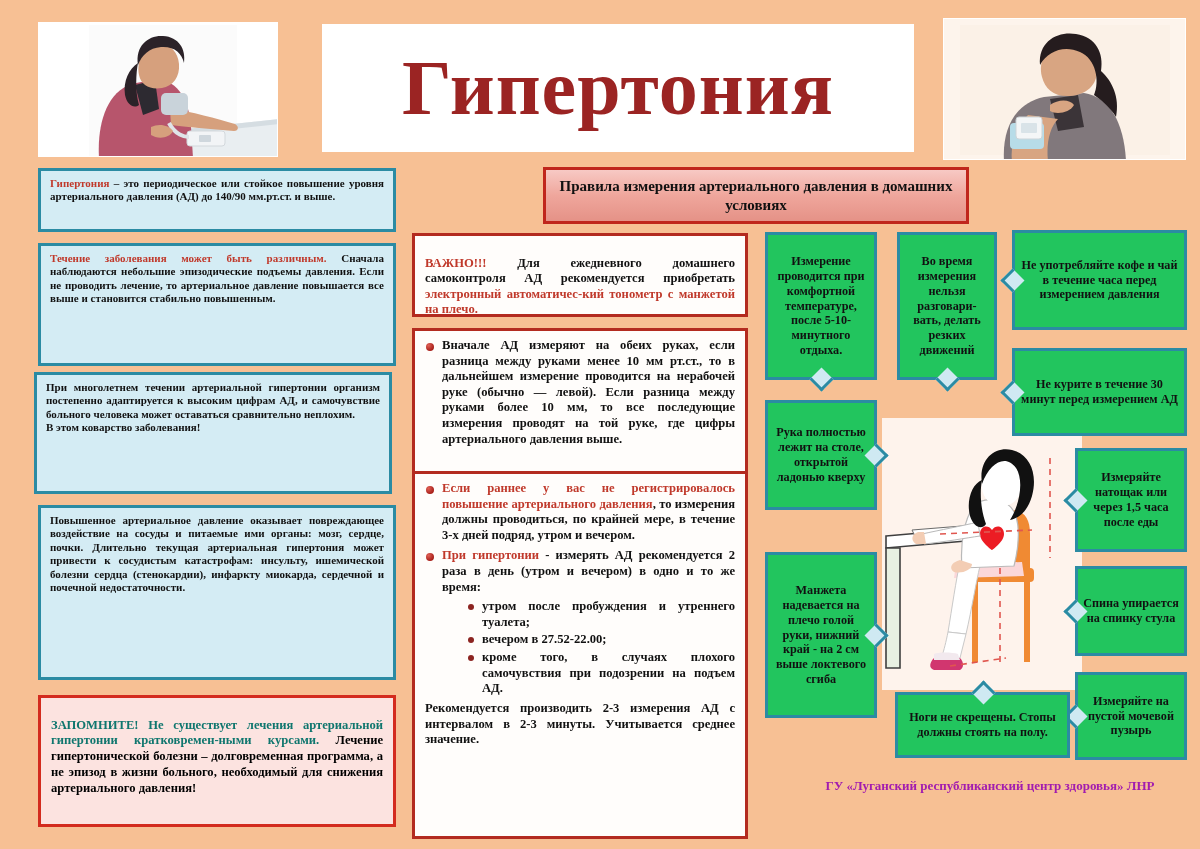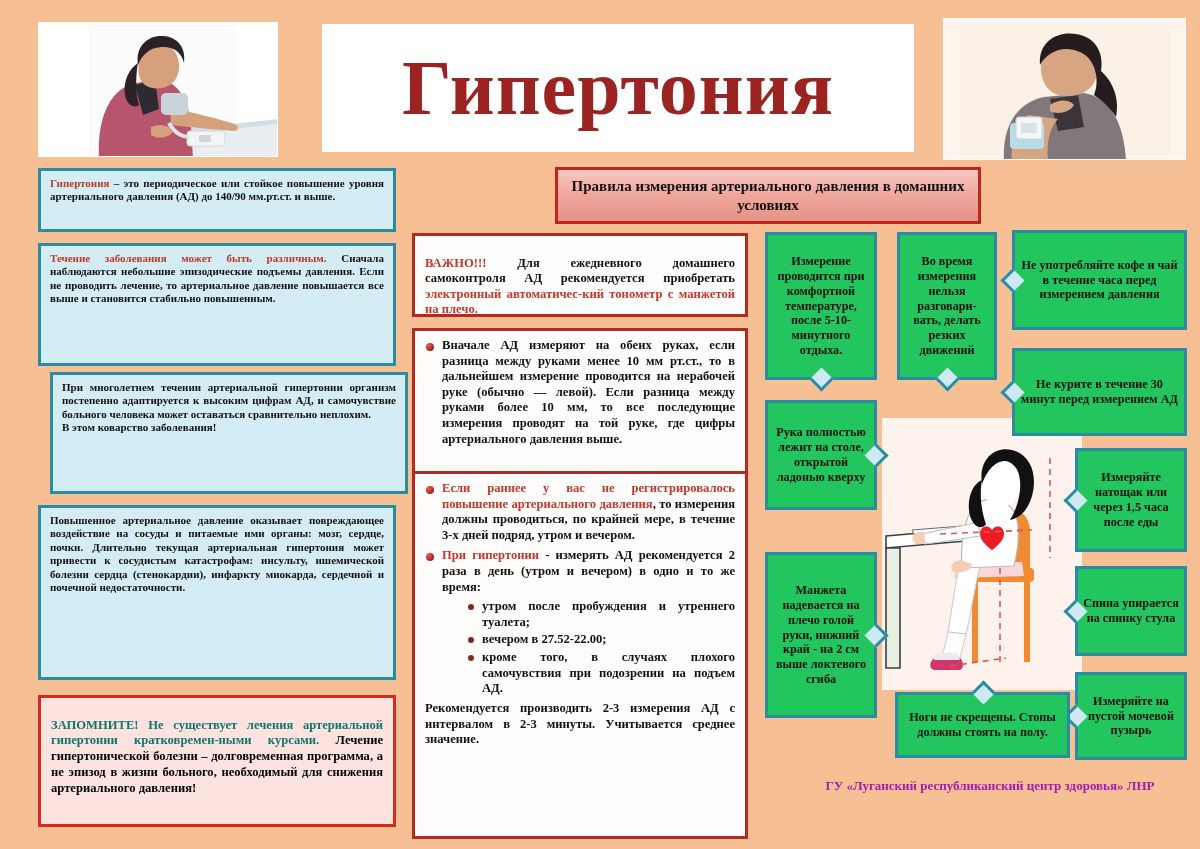--- a/index.html
+++ b/index.html
@@ -43,21 +43,21 @@
     color:#111;
     font-size:11px; font-weight:bold; line-height:1.22;
     text-align:justify;
   }
   .blue-box p { margin:0; }
   .red-lead { color:#c0392b; }
 
   
   #box-def    { left:38px;  top:168px; width:358px; height:64px; }
   #box-course { left:38px;  top:243px; width:358px; height:123px; }
-  #box-years  { left:50px;  top:372px; width:358px; height:122px; }
+  #box-years  { left:34px;  top:372px; width:358px; height:122px; }
   #box-damage { left:38px;  top:505px; width:358px; height:175px; }
 
   #box-remember {
     position:absolute; left:38px; top:695px; width:358px; height:132px;
     background:#fce3e0; border:3px solid #d32b1e;
     padding:7px 10px;
     font-size:12.6px; font-weight:bold; line-height:1.25; text-align:justify;
   }
   #box-remember .red-lead { color:#0f766e; }
 
@@ -99,21 +99,20 @@
 
   
   #rules-heading {
     position:absolute; left:543px; top:167px; width:426px; height:57px;
     border:3px solid #c0261c;
     background:linear-gradient(to bottom, #f7c9c4 0%, #efa69c 50%, #e59287 100%);
     display:flex; align-items:center; justify-content:center;
     text-align:center;
     font-size:15px; font-weight:bold; color:#111; line-height:1.25;
     padding:2px 8px;
-    margin-left:12px;
   }
 
   
   .callout {
     position:absolute;
     background:#22c55e;
     border:3px solid #2b8ba3;
     display:flex; align-items:center; justify-content:center;
     text-align:center;
     font-size:12.2px; font-weight:bold; color:#111; line-height:1.22;

